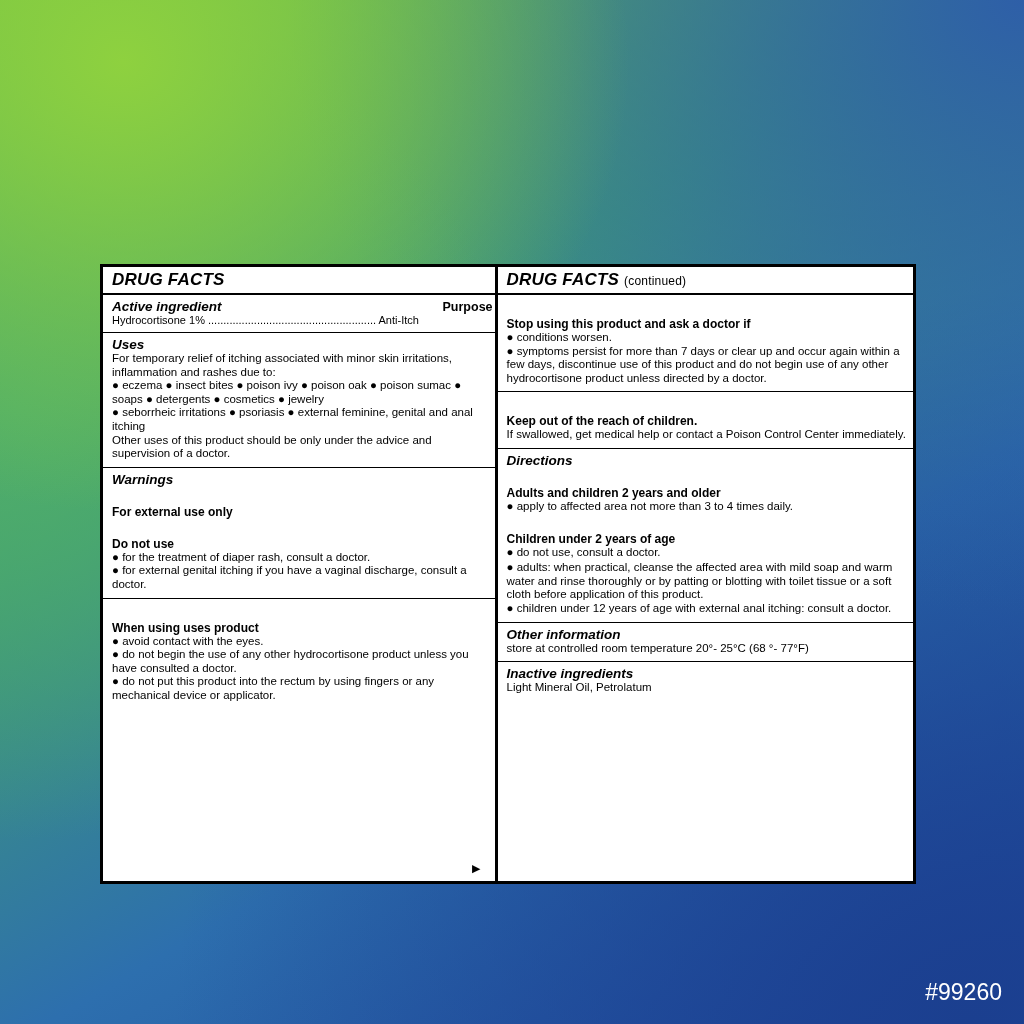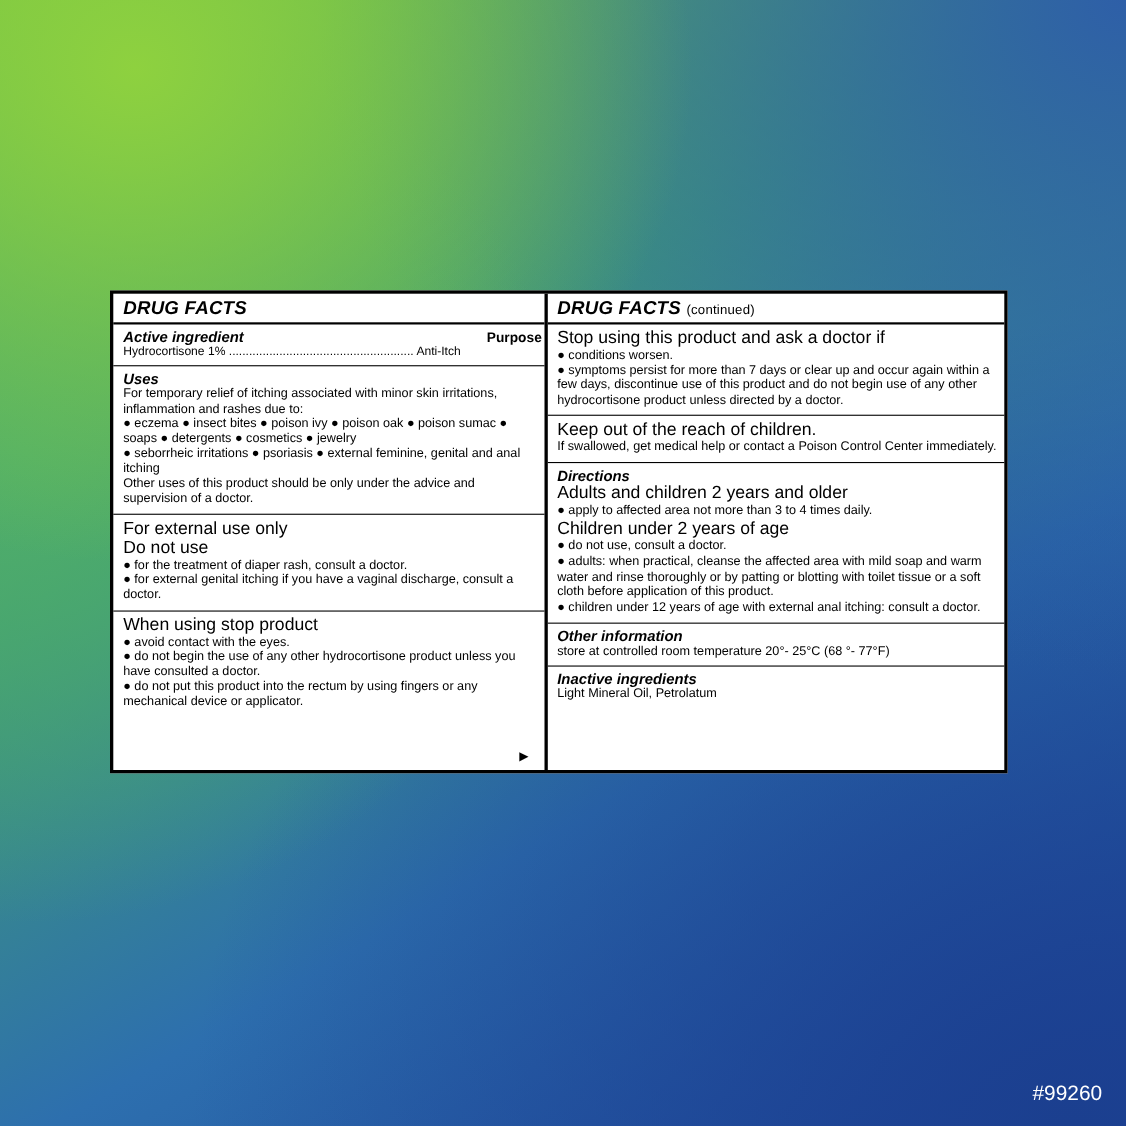--- a/index.html
+++ b/index.html
@@ -22,21 +22,21 @@
       radial-gradient(ellipse 80% 70% at 2% 40%, #4fae6a 0%, rgba(79,174,106,0) 60%),
       radial-gradient(ellipse 120% 100% at 100% 0%, #2e5fa8 0%, rgba(46,95,168,0) 60%),
       radial-gradient(ellipse 120% 110% at 95% 100%, #1b3f8f 0%, rgba(27,63,143,0) 65%),
       linear-gradient(150deg, #6fbf46 0%, #3f9a77 35%, #2d6fae 65%, #1f47a0 100%);
   }
   #label {
     position: absolute;
     left: 100px;
     top: 264px;
     width: 816px;
-    height: 439px;
+    height: 620px;
     background: #ffffff;
     border: 3px solid #000000;
     box-sizing: border-box;
     display: flex;
   }
   .col {
     box-sizing: border-box;
     position: relative;
   }
   .col-left {
@@ -70,22 +70,23 @@
     font-weight: normal;
     font-size: 12px;
     margin-top: 20px;
   }
   .hd-i {
     font-style: italic;
     font-weight: bold;
     font-size: 13.5px;
   }
   .hd-b {
-    font-weight: normal;
-    font-size: 16px;
+    font-weight: bold;
+    font-size: 12px;
+    margin-top: 18px;
   }
   .txt {
     font-size: 11.5px;
     line-height: 13.6px;
   }
   .dots {
     font-size: 11px;
   }
   .purpose {
     font-weight: bold;
@@ -96,21 +97,21 @@
     right: 14px;
     bottom: 6px;
     font-size: 11px;
   }
   .spacer2 { height: 2px; }
   #imgid {
     position: absolute;
     right: 22px;
     bottom: 18px;
     color: #ffffff;
-    font-size: 19px;
+    font-size: 23px;
     font-family: "Liberation Sans", sans-serif;
   }
 </style>
 </head>
 <body>
 
 <div id="bg"></div>
 
 <div id="label">
 
@@ -128,28 +129,29 @@
 
     <div class="sect">
       <div class="hd-i">Uses</div>
       <div class="txt">For temporary relief of itching associated with minor skin irritations, inflammation and rashes due to:</div>
       <div class="txt">● eczema  ● insect bites  ● poison ivy  ● poison oak  ● poison sumac  ● soaps  ● detergents  ● cosmetics  ● jewelry</div>
       <div class="txt">● seborrheic irritations  ● psoriasis  ● external feminine, genital and anal itching</div>
       <div class="txt">Other uses of this product should be only under the advice and supervision of a doctor.</div>
     </div>
 
     <div class="sect">
+      <div class="hd-i">Warnings</div>
       <div class="hd-b">For external use only</div>
       <div class="hd-b">Do not use</div>
       <div class="txt">● for the treatment of diaper rash, consult a doctor.</div>
       <div class="txt">● for external genital itching if you have a vaginal discharge, consult a doctor.</div>
     </div>
 
     <div class="sect last">
-      <div class="hd-b">When using stop product</div>
+      <div class="hd-b">When using uses product</div>
       <div class="txt">● avoid contact with the eyes.</div>
       <div class="txt">● do not begin the use of any other hydrocortisone product unless you have consulted a doctor.</div>
       <div class="txt">● do not put this product into the rectum by using fingers or any mechanical device or applicator.</div>
       <div class="arrow">▶</div>
     </div>
 
   </div>
 
   <div class="col col-right">
 

